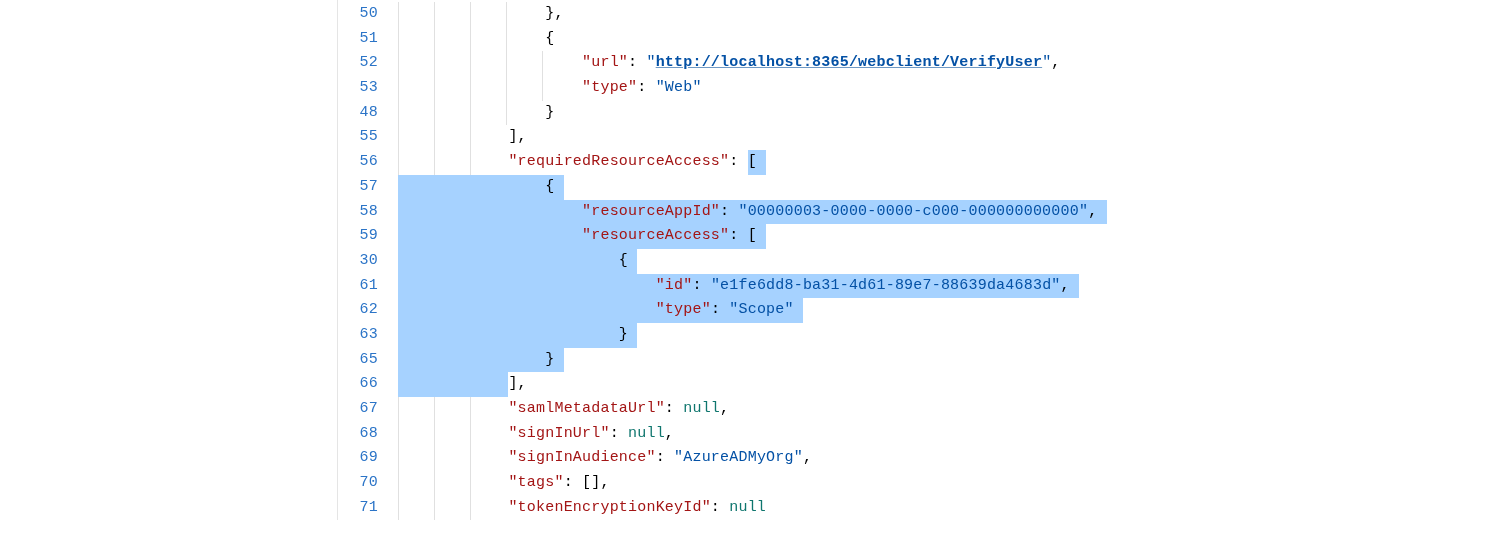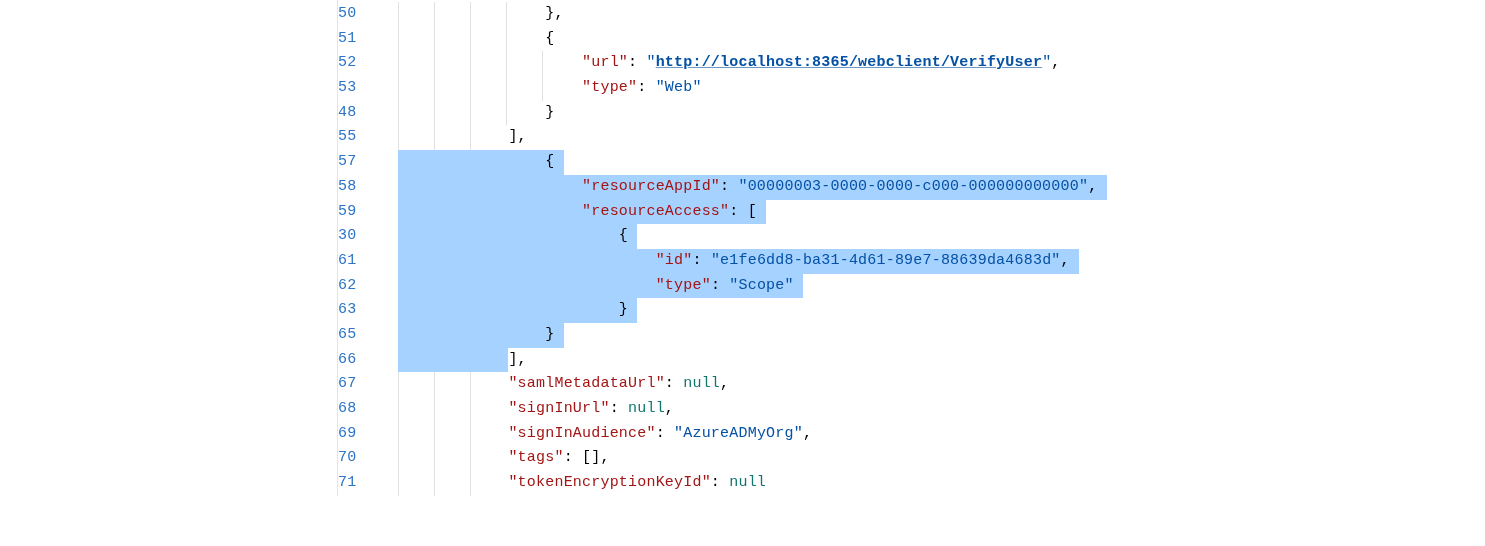--- a/index.html
+++ b/index.html
@@ -19,21 +19,21 @@
     border-left: 1px solid #e5e5e5;
   }
   .line {
     display: flex;
     height: 24.7px;
     line-height: 24.7px;
     align-items: center;
   }
   .gutter {
     width: 60px;
-    text-align: left;
+    text-align: right;
     padding-right: 20px;
     color: #2b74c7;
     font-size: 15px;
     user-select: none;
     letter-spacing: 0.2px;
     flex-shrink: 0;
   }
   .code {
     position: relative;
     white-space: pre;
@@ -95,20 +95,24 @@
     </div>
     <div class="line">
       <div class="gutter">48</div>
       <div class="code"><div class="indent-guides"><div class="guide"></div><div class="guide"></div><div class="guide"></div><div class="guide"></div></div><span class="txt">                <span class="tok-punc">}</span></span></div>
     </div>
     <div class="line">
       <div class="gutter">55</div>
       <div class="code"><div class="indent-guides"><div class="guide"></div><div class="guide"></div><div class="guide"></div></div><span class="txt">            <span class="tok-punc">],</span></span></div>
     </div>
     <div class="line">
+      <div class="gutter">56</div>
+      <div class="code"><div class="indent-guides"><div class="guide"></div><div class="guide"></div><div class="guide"></div></div><span class="txt">            <span class="tok-key">"requiredResourceAccess"</span><span class="tok-punc">: </span><span class="sel"><span class="tok-punc">[</span> </span></span></div>
+    </div>
+    <div class="line">
       <div class="gutter">57</div>
       <div class="code"><div class="indent-guides"><div class="guide"></div><div class="guide"></div><div class="guide"></div><div class="guide"></div></div><span class="txt"><span class="sel">                <span class="tok-punc">{</span> </span></span></div>
     </div>
     <div class="line">
       <div class="gutter">58</div>
       <div class="code"><div class="indent-guides"><div class="guide"></div><div class="guide"></div><div class="guide"></div><div class="guide"></div><div class="guide"></div></div><span class="txt"><span class="sel">                    <span class="tok-key">"resourceAppId"</span><span class="tok-punc">: </span><span class="tok-str">"00000003-0000-0000-c000-000000000000"</span><span class="tok-punc">,</span> </span></span></div>
     </div>
     <div class="line">
       <div class="gutter">59</div>
       <div class="code"><div class="indent-guides"><div class="guide"></div><div class="guide"></div><div class="guide"></div><div class="guide"></div><div class="guide"></div></div><span class="txt"><span class="sel">                    <span class="tok-key">"resourceAccess"</span><span class="tok-punc">: [</span> </span></span></div>

